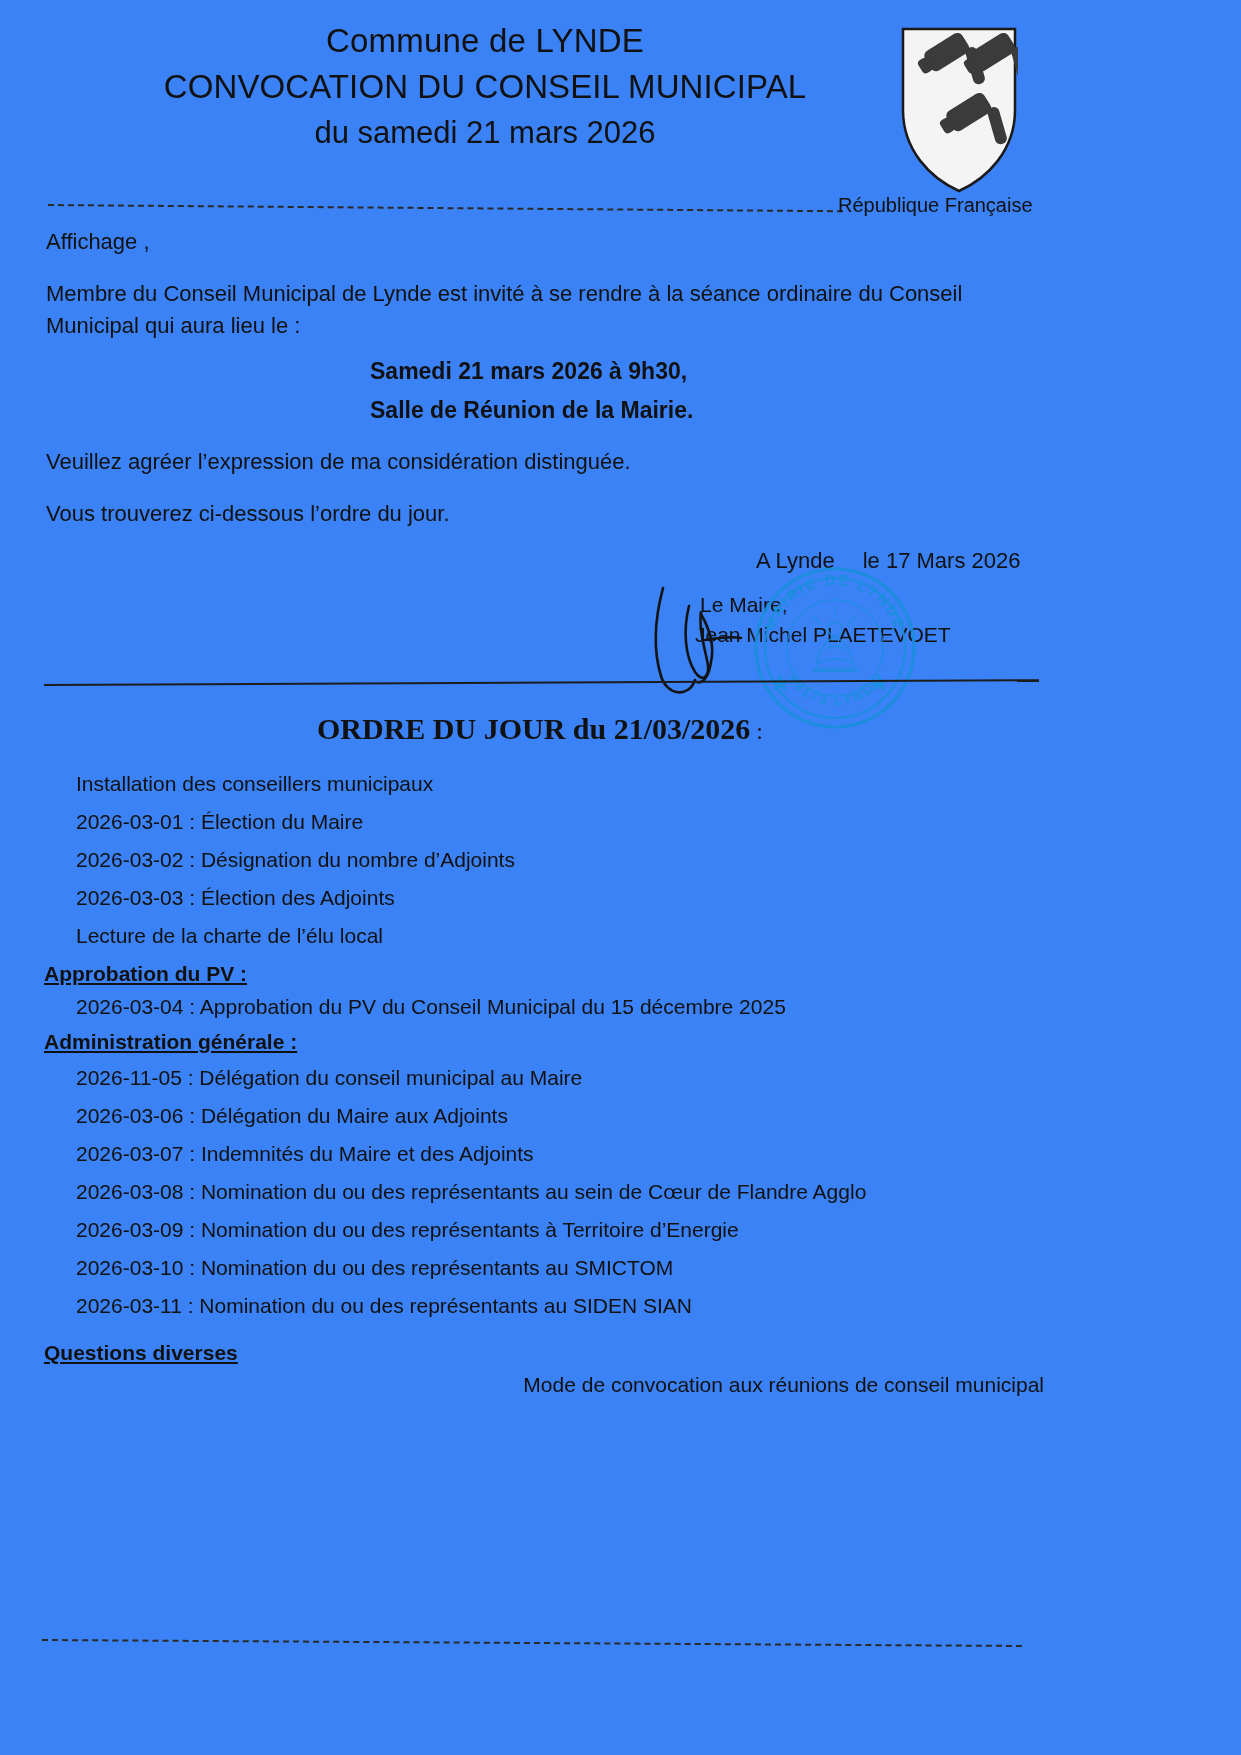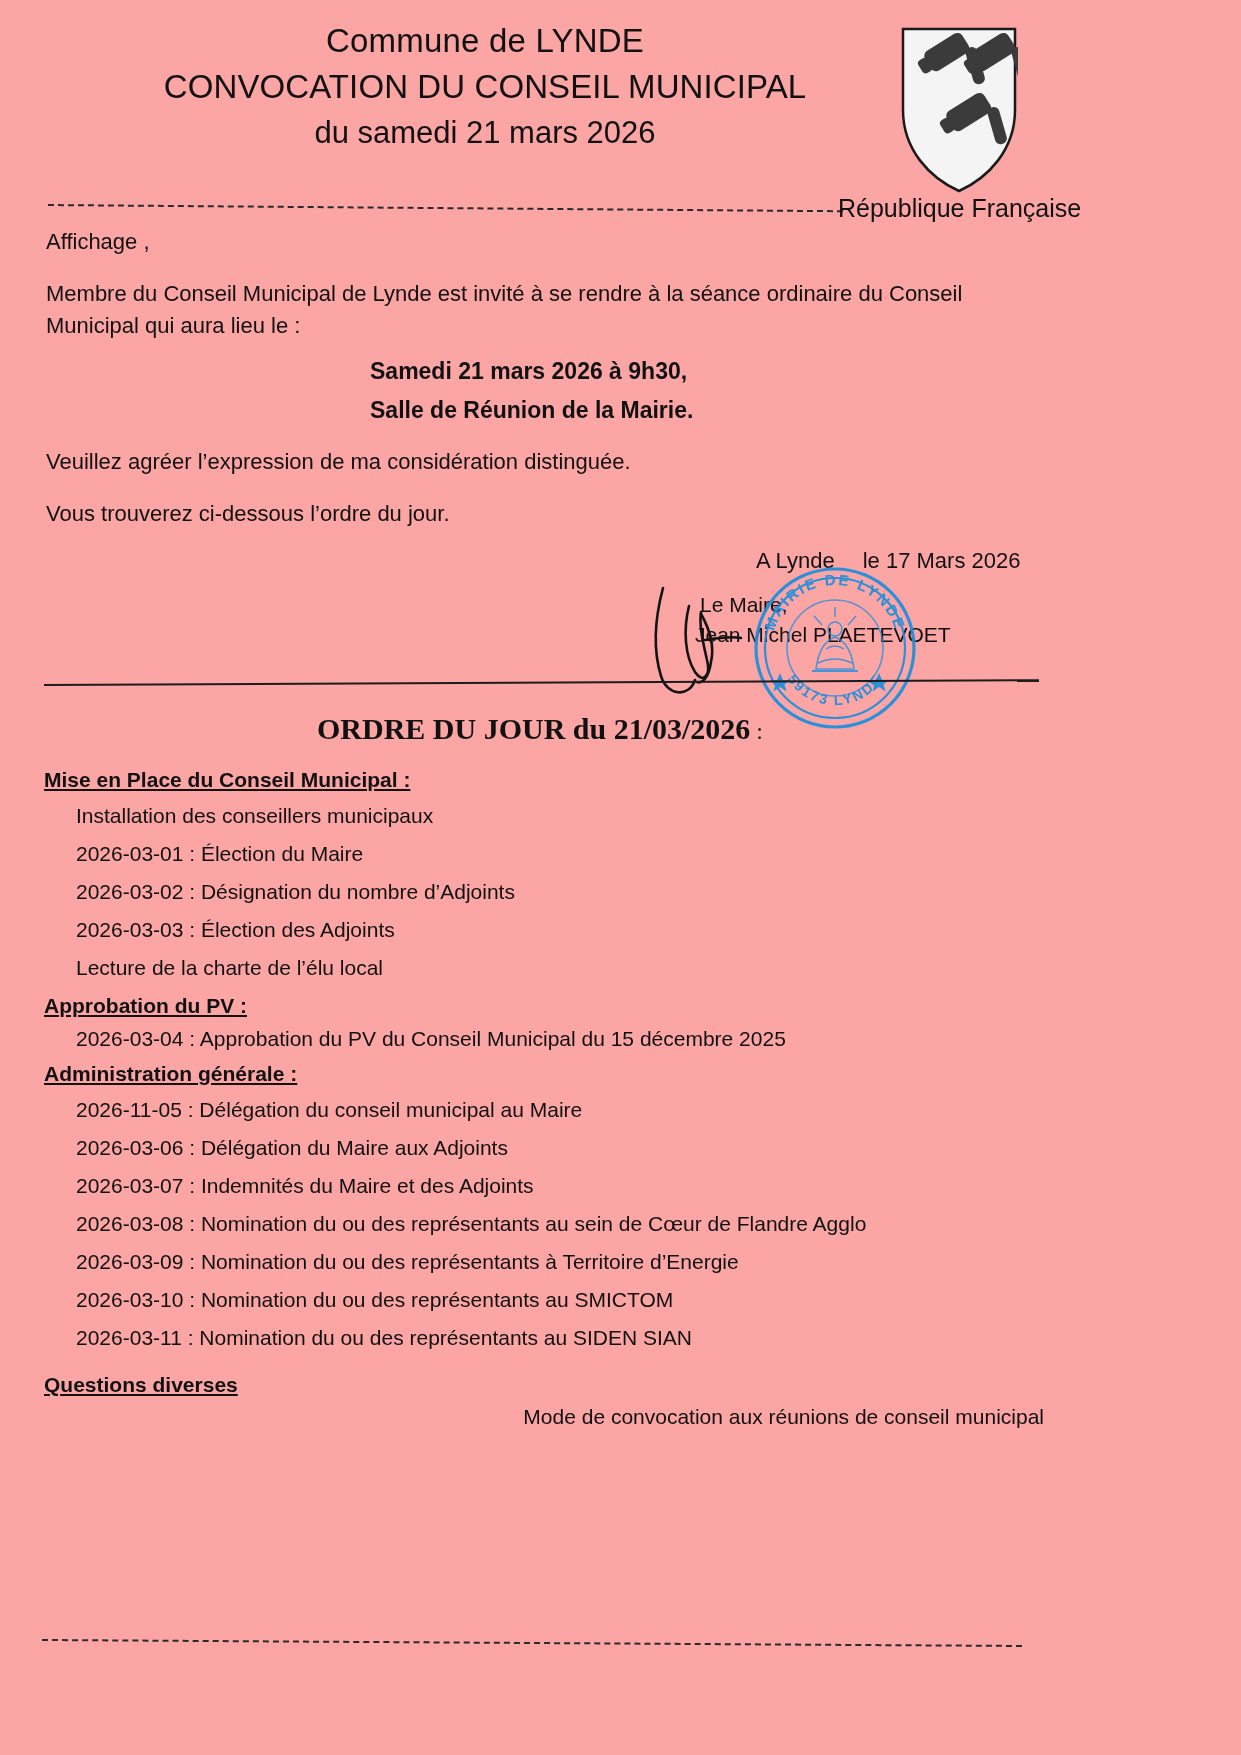--- a/index.html
+++ b/index.html
@@ -10,21 +10,21 @@
   }
   body {
     font-family: "Liberation Sans", sans-serif;
     color: #111111;
   }
   .page {
     position: relative;
     width: 1241px;
     height: 1755px;
     margin: 0 auto;
-    background: #fca5a5;
+    background: #3b82f6;
     overflow: hidden;
   }
 
   
   .header {
     position: absolute;
     left: 0; top: 18px;
     width: 1241px;
     height: 180px;
   }
@@ -71,21 +71,21 @@
     left: 48px;
     top: 204px;
     width: 795px;
     transform: rotate(0.45deg);
     transform-origin: left center;
   }
   .republique {
     position: absolute;
     left: 838px;
     top: 194px;
-    font-size: 25px;
+    font-size: 20px;
     white-space: nowrap;
   }
   .rule-bottom {
     left: 42px;
     top: 1639px;
     width: 980px;
     transform: rotate(0.35deg);
     transform-origin: left center;
   }
 
@@ -310,21 +310,20 @@
 
   <div class="solid-rule"></div>
 
   <div class="odj-title">
     <span>ORDRE DU JOUR du 21/03/2026</span><span class="colon"> :</span>
   </div>
 
   <div class="agenda">
 
     <div class="group">
-      <div class="sec-head">Mise en Place du Conseil Municipal :</div>
       <div class="item">Installation des conseillers municipaux</div>
       <div class="item">2026-03-01 : Élection du Maire</div>
       <div class="item">2026-03-02 : Désignation du nombre d’Adjoints</div>
       <div class="item">2026-03-03 : Élection des Adjoints</div>
       <div class="item">Lecture de la charte de l’élu local</div>
     </div>
 
     <div class="group">
       <div class="sec-head">Approbation du PV :</div>
       <div class="item compact">2026-03-04 : Approbation du PV du Conseil Municipal du 15 décembre 2025</div>

